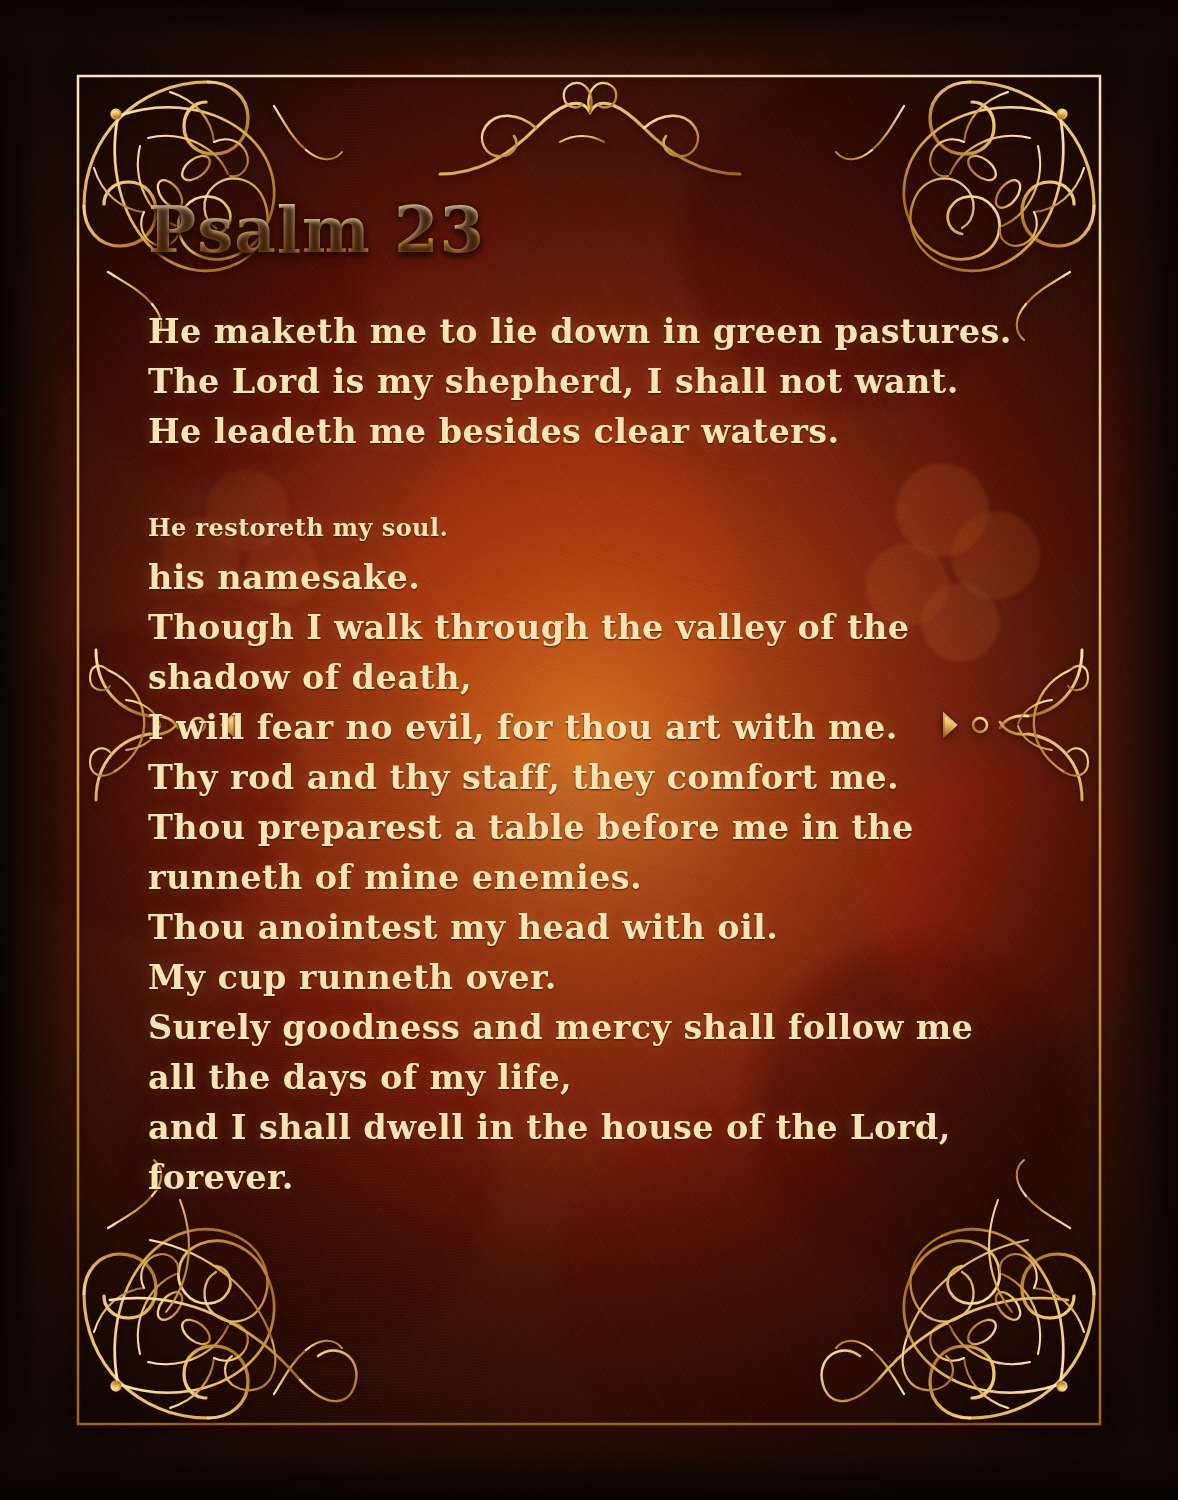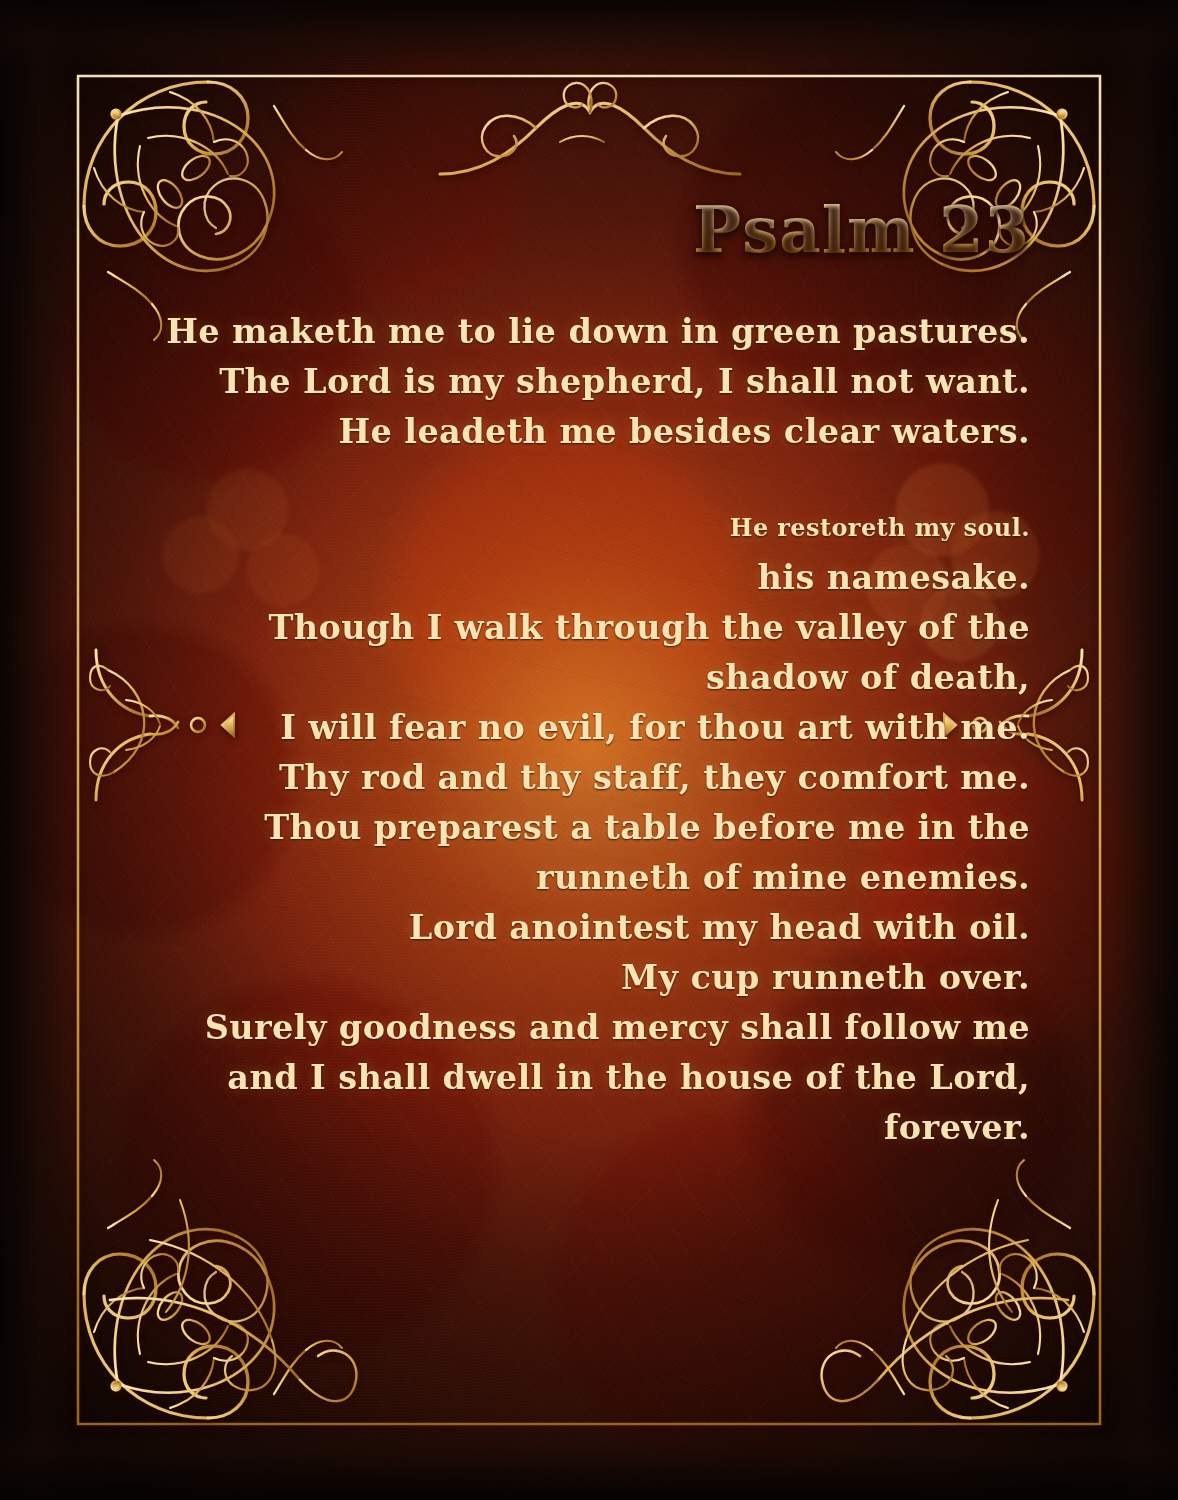--- a/index.html
+++ b/index.html
@@ -101,24 +101,24 @@
     position: absolute;
     left: 0; top: 0;
     width: 1178px;
     height: 1500px;
     pointer-events: none;
   }
 
   
   #content {
     position: absolute;
-    left: 156px;
+    left: 148px;
     top: 196px;
     width: 874px;
-    text-align: right;
+    text-align: left;
     z-index: 5;
   }
   #title {
     font-family: "DejaVu Serif", serif;
     font-weight: 700;
     font-size: 64px;
     line-height: 1.05;
     letter-spacing: 1px;
     color: #f3dca1;
     background: linear-gradient(180deg, #fdf0c4 0%, #f0d293 38%, #d9a54e 70%, #b87a2c 100%);
@@ -264,21 +264,22 @@
         <span class="line" style="font-size: 33.5px;">The Lord is my shepherd, I shall not want.</span>
         <span class="line" style="font-size: 33.5px;">He leadeth me besides clear waters.</span>
         <span class="line" style="font-size: 24px; margin-top: 46px;">He restoreth my soul.</span>
         <span class="line" style="font-size: 33.5px;">his namesake.</span>
         <span class="line" style="font-size: 33.5px;">Though I walk through the valley of the</span>
         <span class="line" style="font-size: 33.5px;">shadow of death,</span>
         <span class="line" style="font-size: 33.5px;">I will fear no evil, for thou art with me.</span>
         <span class="line" style="font-size: 33.5px;">Thy rod and thy staff, they comfort me.</span>
         <span class="line" style="font-size: 33.5px;">Thou preparest a table before me in the</span>
         <span class="line" style="font-size: 33.5px;">runneth of mine enemies.</span>
-        <span class="line" style="font-size: 33.5px;">Lord anointest my head with oil.</span>
+        <span class="line" style="font-size: 33.5px;">Thou anointest my head with oil.</span>
         <span class="line" style="font-size: 33.5px;">My cup runneth over.</span>
         <span class="line" style="font-size: 33.5px;">Surely goodness and mercy shall follow me</span>
+        <span class="line" style="font-size: 33.5px;">all the days of my life,</span>
         <span class="line" style="font-size: 33.5px;">and I shall dwell in the house of the Lord,</span>
         <span class="line" style="font-size: 33.5px;">forever.</span>
       </div>
   </div>
 
 </div>
 
 </body></html>

